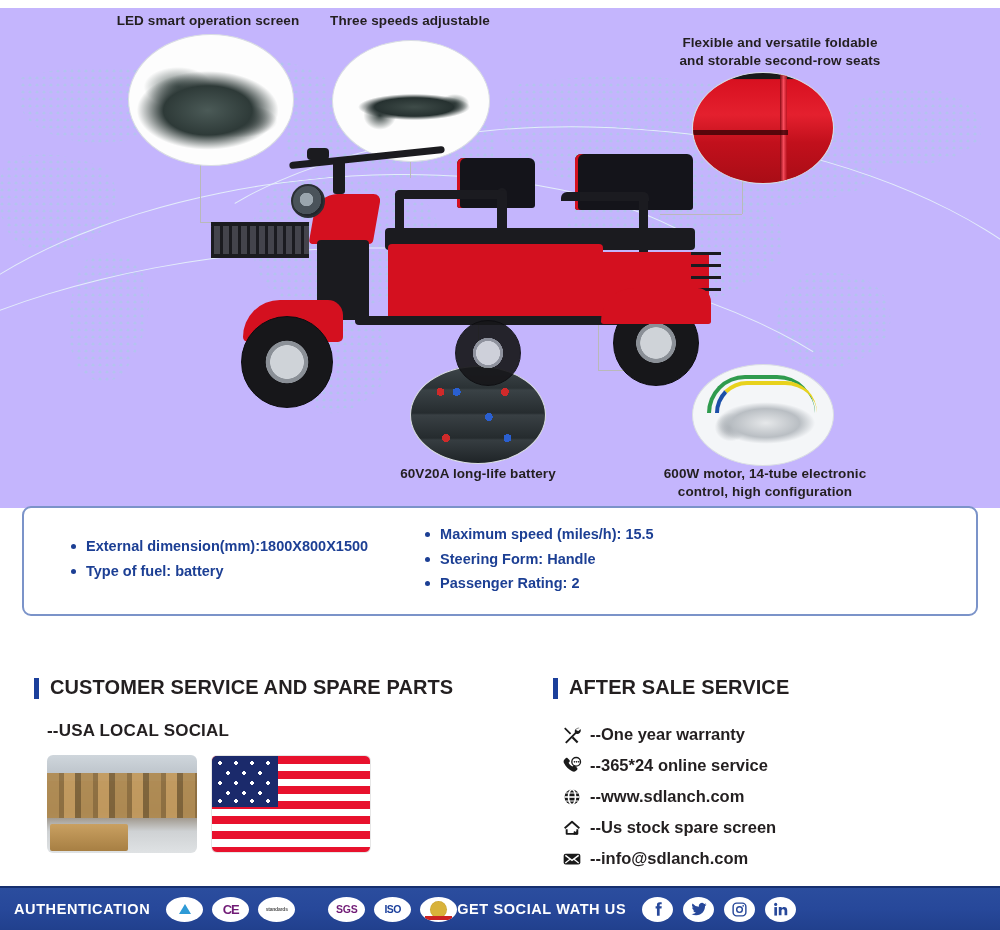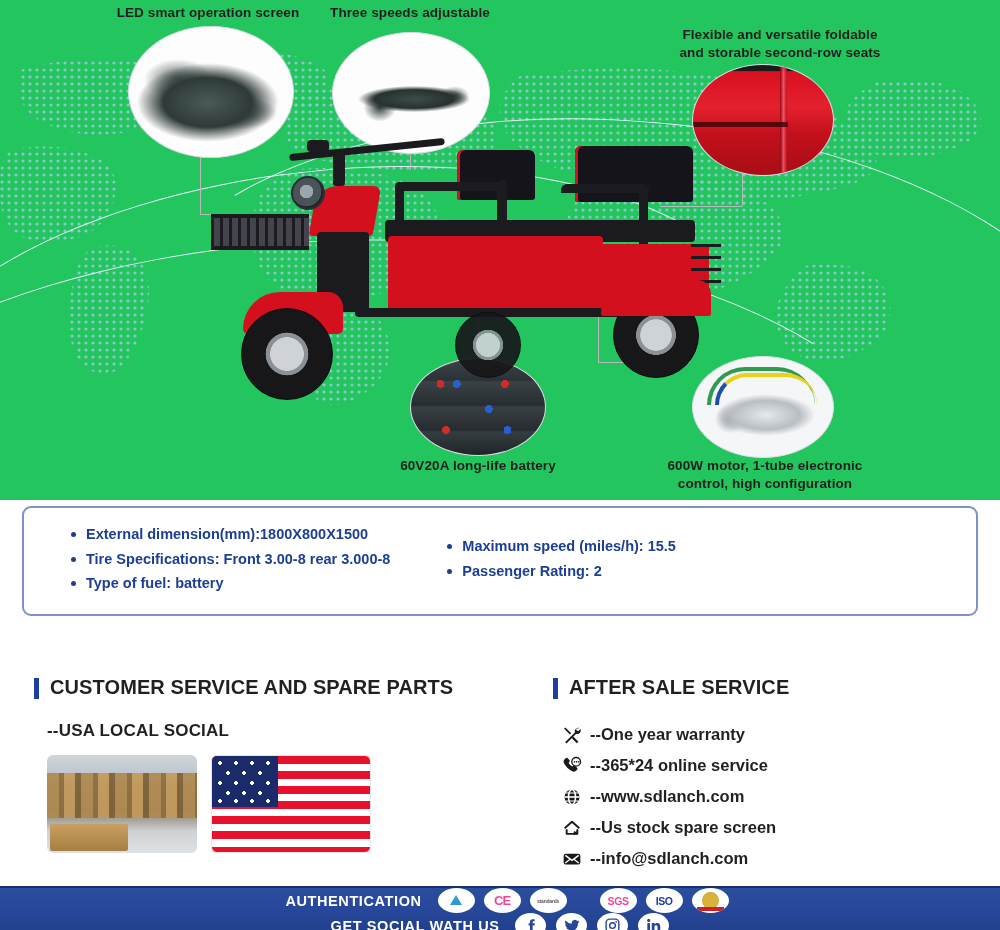--- a/index.html
+++ b/index.html
@@ -6,22 +6,22 @@
   body {
     width: 1000px; height: 930px;
     font-family: "Liberation Sans", sans-serif;
     background: #ffffff;
     position: relative;
     overflow: hidden;
   }
 
   
   .hero {
-    position: absolute; left: 0; top: 0; width: 1000px; height: 500px;
-    background: #22c55e;
+    position: absolute; left: 0; top: 8px; width: 1000px; height: 500px;
+    background: #c4b5fd;
     overflow: hidden;
   }
   .map-dots {
     position: absolute; left: 0; top: 40px; width: 1000px; height: 420px;
     opacity: .85;
   }
   .arc {
     position: absolute; border: 1px solid #dfe9f7; border-radius: 50%;
     border-color: #e3edfa transparent transparent transparent;
   }
@@ -197,30 +197,30 @@
     font-size: 16.5px; font-weight: bold; color:#231f20;
   }
   .svc-icon { width:22px; height:22px; flex:0 0 22px; display:flex; align-items:center; justify-content:center; }
   .svc-icon svg { display:block; }
 
   
   .footer {
     position:absolute; left:0; top:886px; width:1000px; height:44px;
     background: linear-gradient(180deg,#2b4d9e 0%,#27489a 50%,#21408d 100%);
     border-top: 2px solid #17306f;
-    display:flex; align-items:center;flex-direction:column;
+    display:flex; align-items:center;
   }
   .foot-label {
     color:#ffffff; font-size:14.5px; font-weight:bold; letter-spacing:.6px;
   }
   .badges { display:flex; align-items:center; gap:9px; margin-left:16px; }
   .badge {
     width:37px; height:25px; border-radius:50%; background:#fff;
     display:flex; align-items:center; justify-content:center;
-    font-size:9px; font-weight:bold; color:#ec4899; overflow:hidden; position:relative;
+    font-size:9px; font-weight:bold; color:#701a75; overflow:hidden; position:relative;
   }
   .badge.ce { font-size:13px; letter-spacing:-1px; }
   .badge.sgs { font-size:10.5px; letter-spacing:-.3px;margin-left:24px; }
   .badge.iso { font-size:10.5px; color:#1b3f9b; letter-spacing:-.5px; }
   .badge.blur { font-size:5px; color:#555; letter-spacing:-.2px; }
   .badge.seal { background:#fff; }
   .badge.seal .ring { width:17px;height:17px;border-radius:50%;background:radial-gradient(circle,#d8b23a 0 60%,#9c7c18 100%);}
   .badge.seal .base { position:absolute; left:5px; bottom:2px; width:27px; height:4px; background:#c22; }
   .badge .tri { width:0;height:0;border-left:6px solid transparent;border-right:6px solid transparent;border-bottom:10px solid #2e9ad6; }
   .badge .tri-wrap { display:flex; flex-direction:column; align-items:center; }
@@ -277,21 +277,21 @@
   <div class="photo-ellipse ph-motor" style="left:692px; top:356px; width:142px; height:102px;"></div>
 
   <div class="callout-label" style="left:88px; top:4px; width:240px;">LED smart operation screen</div>
   <div class="callout-label" style="left:310px; top:4px; width:200px;">Three speeds adjustable</div>
   <div class="callout-label" style="left:640px; top:26px; width:280px;">
     <span>Flexible and versatile foldable</span><br>
     <span>and storable second-row seats</span>
   </div>
   <div class="callout-label" style="left:358px; top:457px; width:240px;">60V20A long-life battery</div>
   <div class="callout-label" style="left:620px; top:457px; width:290px;">
-    <span>600W motor, 1-tube electronic</span><br>
+    <span>600W motor, 14-tube electronic</span><br>
     <span>control, high configuration</span>
   </div>
 
   <div class="trike">
 
     <div class="t-seat red-edge" style="left:370px; top:6px; width:118px; height:56px;"></div>
     <div class="t-seat red-edge" style="left:252px; top:10px; width:78px; height:50px;"></div>
 
     <div class="t-bar" style="left:190px; top:42px; width:9px; height:92px;"></div>
     <div class="t-bar" style="left:292px; top:40px; width:10px; height:132px;"></div>
@@ -327,25 +327,25 @@
     <div class="wheel" style="left:408px; top:152px; width:86px; height:86px;"></div>
     <div class="wheel" style="left:250px; top:172px; width:66px; height:66px; opacity:.92;"></div>
     <div class="t-body" style="left:396px; top:140px; width:110px; height:36px; border-radius:48px 20px 4px 4px;"></div>
   </div>
 </div>
 
 <div class="spec-box">
   <div class="spec-cols">
     <div class="spec-col">
       <div class="spec-item">External dimension(mm):1800X800X1500</div>
-      <div class="spec-item">Tire Specifications: Front 3.00-8 rear 3.000-8</div>
       <div class="spec-item">Type of fuel: battery</div>
     </div>
     <div class="spec-col right">
       <div class="spec-item">Maximum speed (miles/h): 15.5</div>
+      <div class="spec-item">Steering Form: Handle</div>
       <div class="spec-item">Passenger Rating: 2</div>
     </div>
   </div>
 </div>
 
 <div class="service">
 
   <div class="left-col">
     <div class="sec-title">CUSTOMER SERVICE AND SPARE PARTS</div>
     <div class="usa-stock">--USA LOCAL SOCIAL</div>

